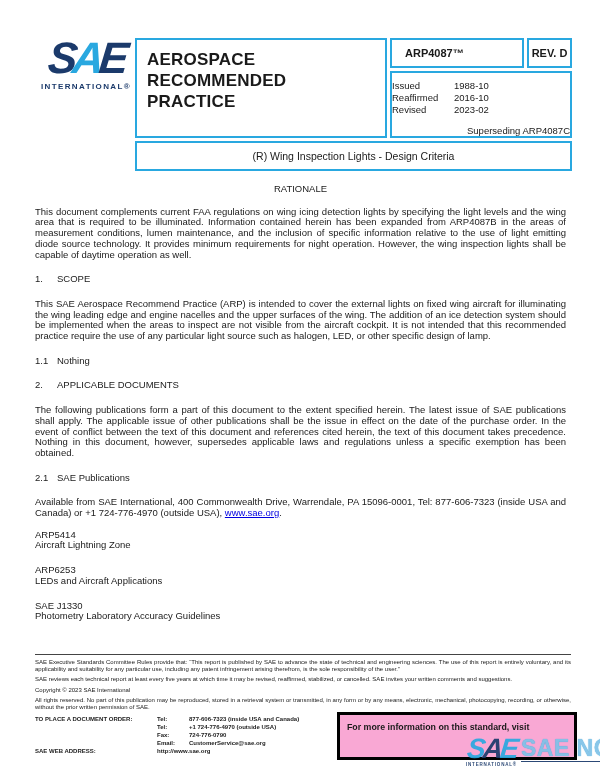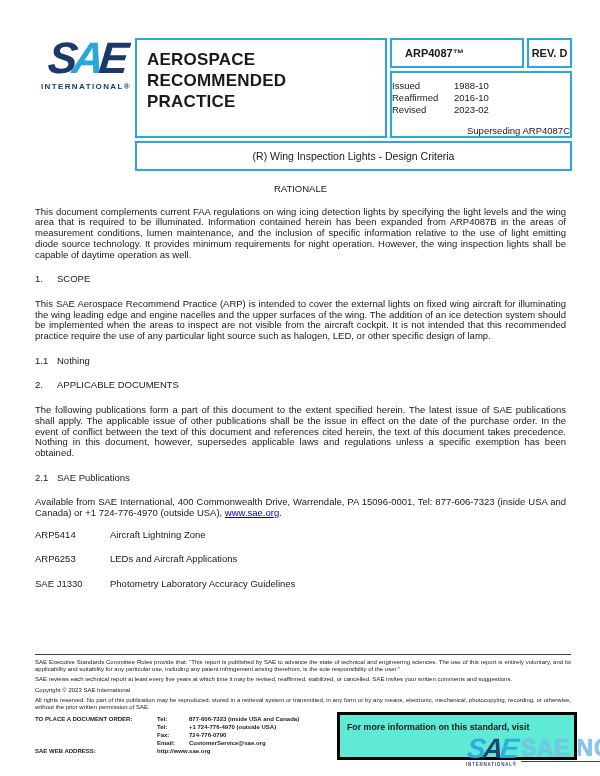--- a/index.html
+++ b/index.html
@@ -41,34 +41,34 @@
     border:2px solid #29a8e0; display:flex; align-items:center; justify-content:center;
     font-size:10.5px;
   }
 
   
   .body-text { position:absolute; left:35px; top:184px; width:531px; font-size:9.5px; line-height:10.7px; }
   .h-center { text-align:center; margin-bottom:12px; }
   .para { text-align:justify; margin-bottom:11px; }
   .sec-head { margin:14px 0 14px 0; }
   .sec-num { display:inline-block; width:22px; }
-  .pub-row { display:flex; margin-bottom:14px; }
+  .pub-row { display:flex; margin-bottom:14px;flex-direction:column; }
   .pub-code { width:75px; flex:none; }
   a.doc-link { color:#0000e0; text-decoration:underline; cursor:pointer; }
 
   
   .footer { position:absolute; left:35px; top:654px; width:536px; font-size:6px; line-height:7.2px; color:#222; }
   .footer-rule { border-top:1.5px solid #444; margin-bottom:4px; }
   .fine { text-align:justify; margin-bottom:3px; }
   .order-block { margin-top:4px; display:grid; grid-template-columns:120px 30px 150px; column-gap:2px; font-weight:bold; line-height:8px; }
   .order-label { grid-column:1; }
   .ok { grid-column:2; } .ov { grid-column:3; }
   .info-box {
     position:absolute; left:337px; top:712px; width:240px; height:48px;
-    border:3px solid #000; background:#5eead4; padding:6px 7px;
+    border:3px solid #000; background:#f9a8d4; padding:6px 7px;
     font-size:8.8px; line-height:13px; font-weight:bold;
   }
   .info-box a { font-weight:normal; color:#0000e0; text-decoration:underline; }
 
   
   .watermark { position:absolute; left:466px; top:736px; width:220px; display:flex; align-items:flex-start; opacity:0.92; z-index:5; }
   .wm-logo { text-align:center; margin-right:4px; }
   .wm-sae { font-weight:bold; font-style:italic; font-size:28px; line-height:26px; letter-spacing:-3px; transform:skewX(-6deg); display:block; color:#29a8e0; }
   .wm-sae .a { color:#1b3a6b; }
   .wm-intl { display:block; font-size:4.5px; font-weight:bold; letter-spacing:0.8px; color:#1b3a6b; }

